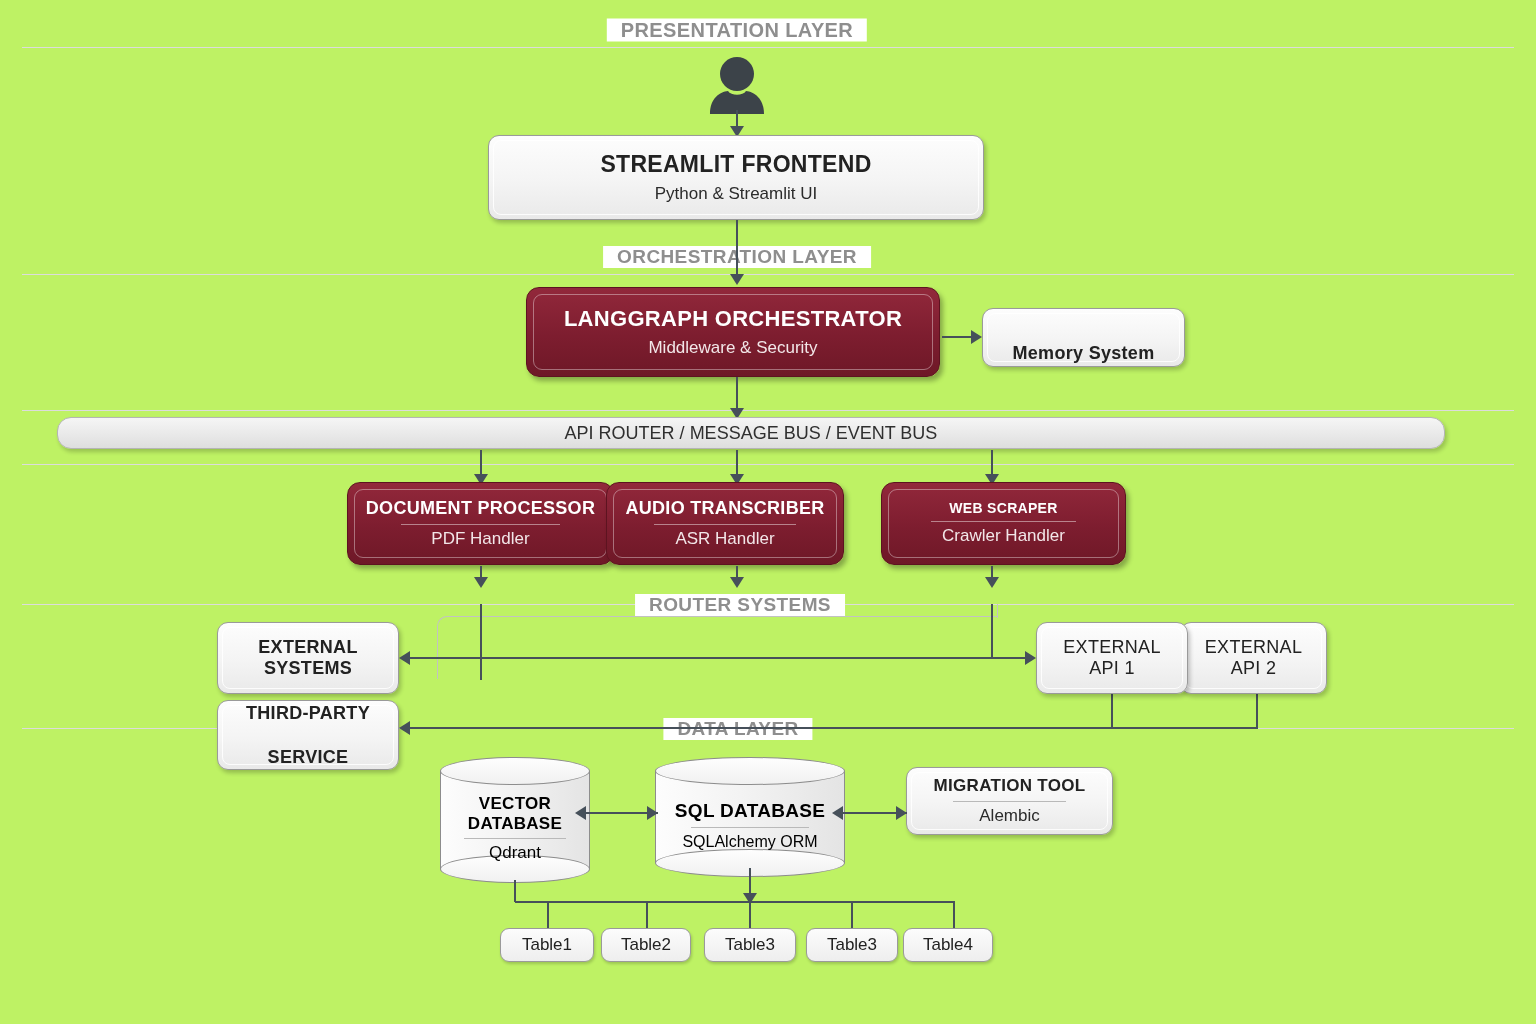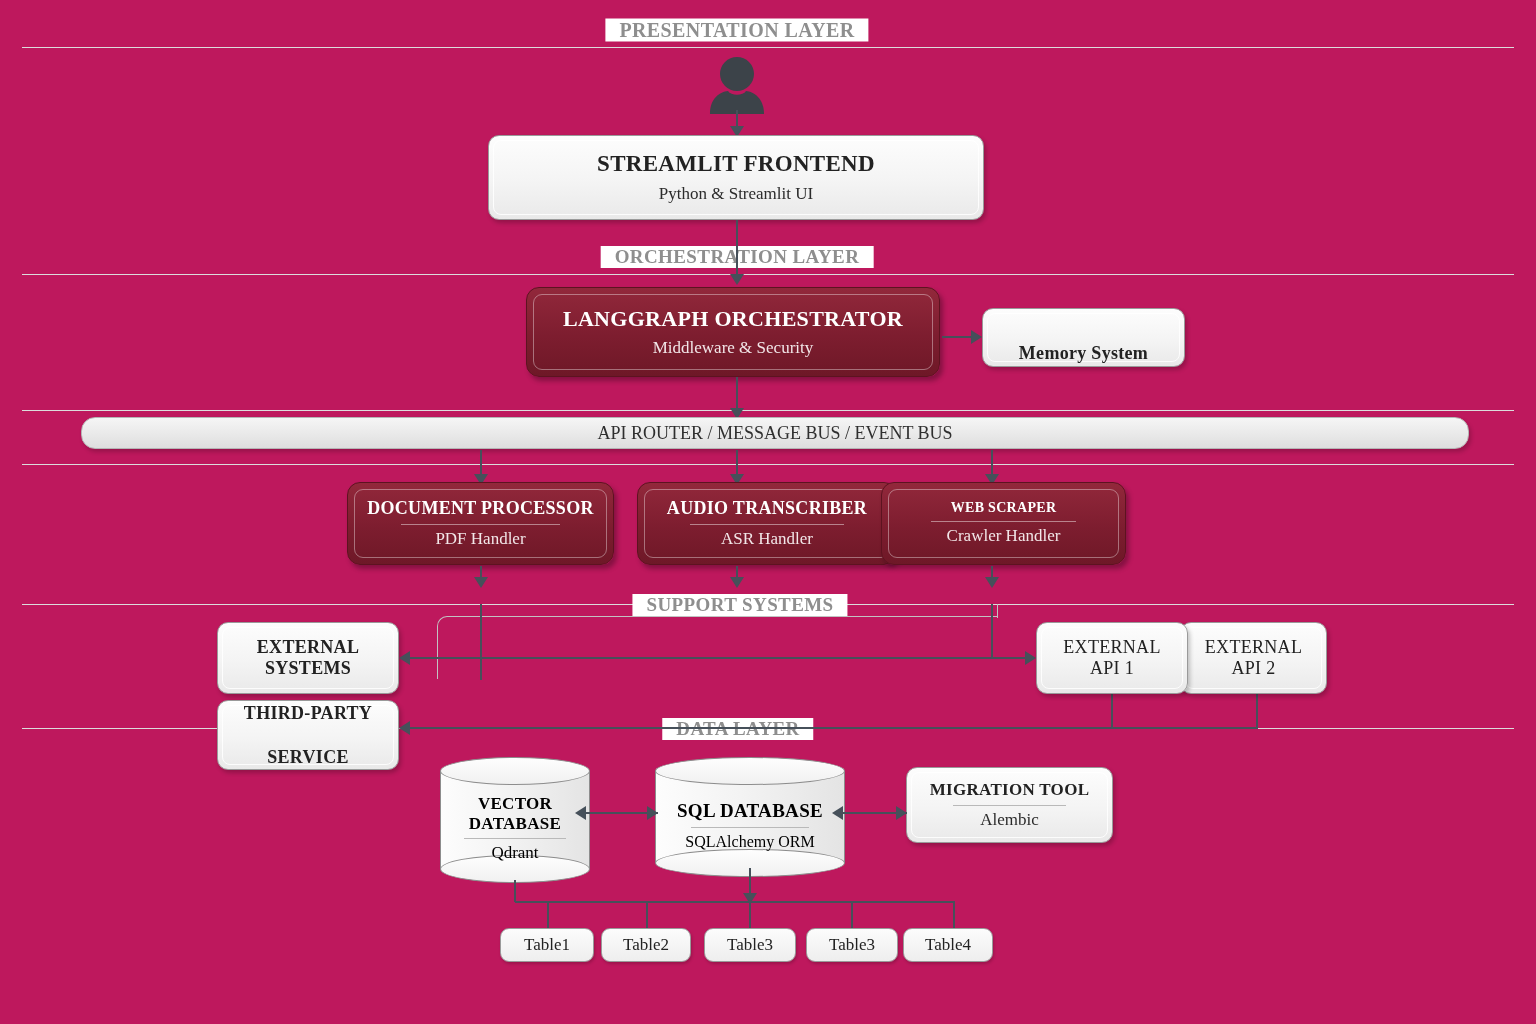--- a/index.html
+++ b/index.html
@@ -1,18 +1,18 @@
 <!DOCTYPE html>
 <html><head>
 <meta charset="utf-8">
 <style>
   html,body{margin:0;padding:0;background:#ffffff;}
   body{width:1536px;height:1024px;overflow:hidden;
        font-family:"Liberation Sans","DejaVu Sans",sans-serif;}
-  #stage{position:relative;width:1536px;height:1024px;background:#be185d;font-family:Liberation Serif, serif;}
+  #stage{position:relative;width:1536px;height:1024px;background:#bef264;}
 
   
   .divider{position:absolute;height:1px;background:#dcdcdc;left:22px;right:22px;}
   .layer-label{position:absolute;transform:translate(-50%,-50%);
     color:#8e8e8e;font-weight:bold;letter-spacing:.4px;
     background:#fff;padding:0 14px;white-space:nowrap;}
 
   
   .node{position:absolute;box-sizing:border-box;display:flex;flex-direction:column;
         align-items:center;justify-content:center;text-align:center;}
@@ -102,21 +102,21 @@
 
   <div class="divider" style="top:47px;"></div>
   <div class="divider" style="top:274px;"></div>
   <div class="divider" style="top:410px;"></div>
   <div class="divider" style="top:464px;"></div>
   <div class="divider" style="top:604px;"></div>
   <div class="divider" style="top:728px;"></div>
 
   <div class="layer-label" style="left:737px;top:30px;font-size:20px;">PRESENTATION LAYER</div>
   <div class="layer-label" style="left:737px;top:257px;font-size:19px;">ORCHESTRATION LAYER</div>
-  <div class="layer-label" style="left:740px;top:605px;font-size:19px;">SUPPORT SYSTEMS</div>
+  <div class="layer-label" style="left:740px;top:605px;font-size:19px;">ROUTER SYSTEMS</div>
   <div class="layer-label" style="left:738px;top:729px;font-size:19px;">DATA LAYER</div>
 
   <div class="person" style="left:706px;top:56px;width:62px;height:58px;">
     <svg width="62" height="58" viewBox="0 0 62 58">
       <circle cx="31" cy="18" r="17" fill="#3c4349"></circle>
       <path d="M4 58 C4 42 14 36 22 35 C25 40 37 40 40 35 C48 36 58 42 58 58 Z" fill="#3c4349"></path>
     </svg>
   </div>
 
   <div class="ln v" style="left:736px;top:110px;height:22px;"></div>
@@ -141,39 +141,39 @@
   <div class="arw right" style="left:971px;top:330px;"></div>
 
   <div class="node lightbox" style="left:982px;top:308px;width:203px;height:59px;">
     <div class="inner-ring"></div>
     <div class="title" style="font-size:18px;font-weight:bold;margin-top:32px;">Memory System</div>
   </div>
 
   <div class="ln v" style="left:736px;top:377px;height:36px;"></div>
   <div class="arw down" style="left:730px;top:408px;"></div>
 
-  <div class="busbar" style="left:57px;top:417px;width:1388px;height:32px;font-size:18px;margin-left:24px;">
+  <div class="busbar" style="left:57px;top:417px;width:1388px;height:32px;font-size:18px;">
     <span>API ROUTER / MESSAGE BUS / EVENT BUS</span>
   </div>
 
   <div class="ln v" style="left:480px;top:450px;height:28px;"></div>
   <div class="arw down" style="left:474px;top:474px;"></div>
   <div class="ln v" style="left:736px;top:450px;height:28px;"></div>
   <div class="arw down" style="left:730px;top:474px;"></div>
   <div class="ln v" style="left:991px;top:450px;height:28px;"></div>
   <div class="arw down" style="left:985px;top:474px;"></div>
 
   <div class="node redbox" style="left:347px;top:482px;width:267px;height:83px;">
     <div class="inner-ring"></div>
     <div class="title" style="font-size:18px;">DOCUMENT PROCESSOR</div>
     <div class="rule"></div>
     <div class="sub" style="font-size:17px;">PDF Handler</div>
   </div>
 
-  <div class="node redbox" style="left:637px;top:482px;width:260px;height:83px;">
+  <div class="node redbox" style="left:606px;top:482px;width:238px;height:83px;">
     <div class="inner-ring"></div>
     <div class="title" style="font-size:18px;">AUDIO TRANSCRIBER</div>
     <div class="rule"></div>
     <div class="sub" style="font-size:17px;">ASR Handler</div>
   </div>
 
   <div class="node redbox" style="left:881px;top:482px;width:245px;height:83px;">
     <div class="inner-ring"></div>
     <div class="title" style="font-size:14px;">WEB SCRAPER</div>
     <div class="rule"></div>
@@ -242,21 +242,21 @@
     <div class="body"></div>
     <div class="cap bot"></div>
     <div class="cap top"></div>
     <div class="txt">
       <div class="title" style="font-size:19px;">SQL DATABASE</div>
       <div class="rule" style="width:62%;background:#b9b9b9;"></div>
       <div class="sub" style="font-size:16px;">SQLAlchemy ORM</div>
     </div>
   </div>
 
-  <div class="node lightbox" style="left:906px;top:767px;width:207px;height:76px;">
+  <div class="node lightbox" style="left:906px;top:767px;width:207px;height:68px;">
     <div class="inner-ring"></div>
     <div class="title" style="font-size:17px;font-weight:bold;">MIGRATION TOOL</div>
     <div class="rule" style="width:55%;"></div>
     <div class="sub" style="font-size:17px;">Alembic</div>
   </div>
 
   <div class="ln h" style="left:586px;top:812px;width:72px;"></div>
   <div class="arw left" style="left:575px;top:806px;"></div>
   <div class="arw right" style="left:647px;top:806px;"></div>
 

